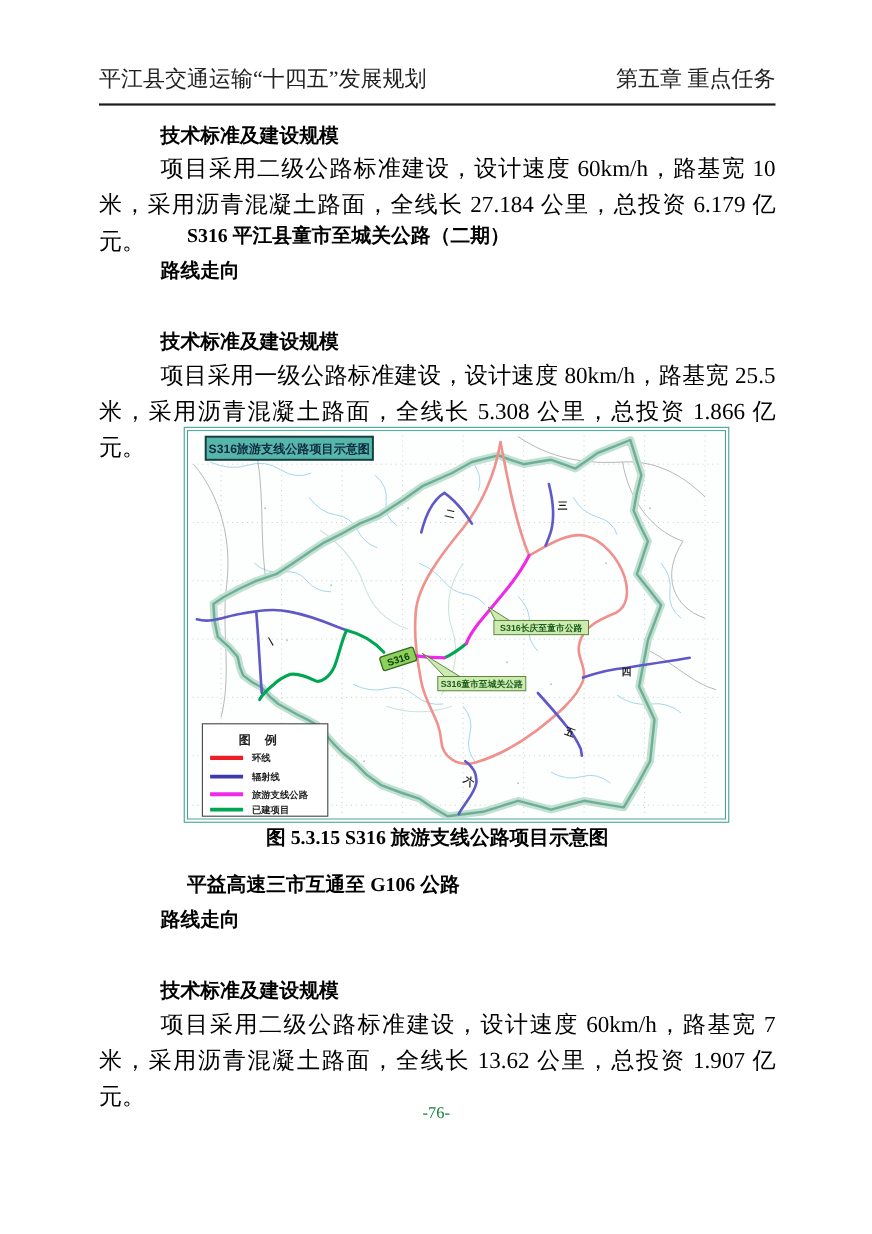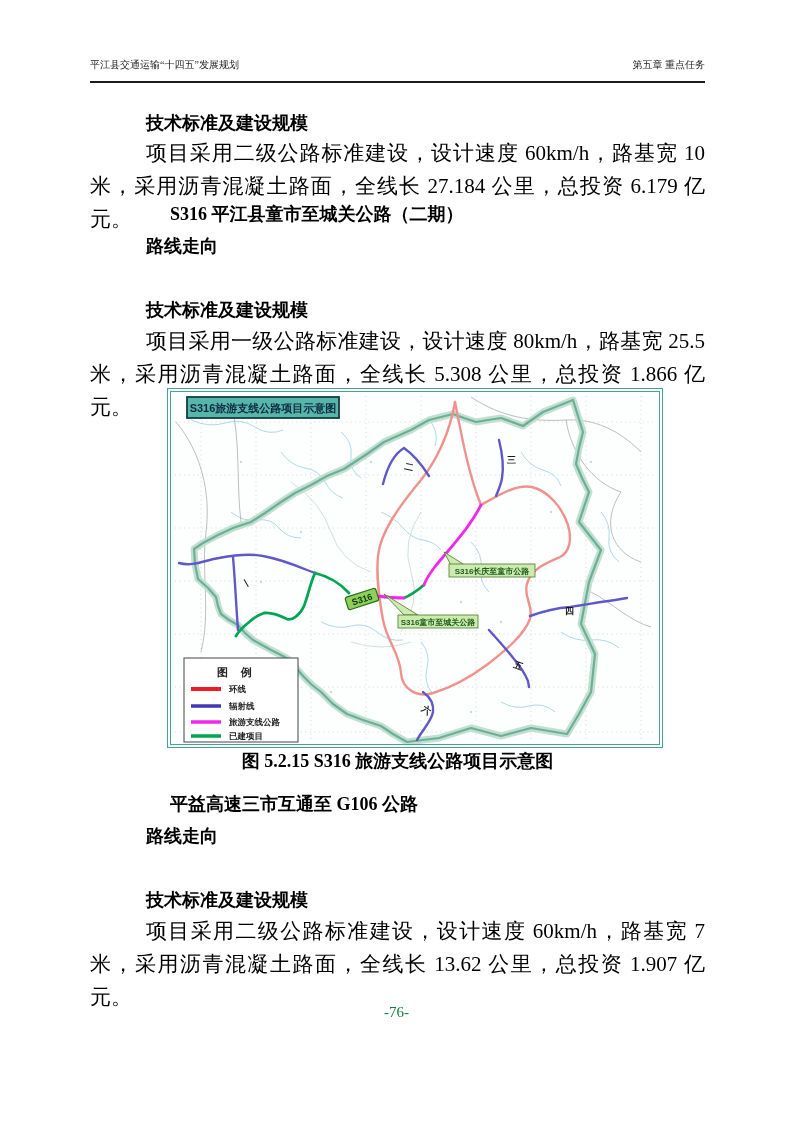--- a/index.html
+++ b/index.html
@@ -1,20 +1,20 @@
 <!DOCTYPE html>
 <html><head>
 <meta charset="utf-8">
 <style>
   html,body{margin:0;padding:0;background:#e8e8e8;}
   .page{position:relative;width:793px;height:1122px;margin:0 auto;background:#ffffff;
         font-family:"Liberation Serif", serif;color:#000;overflow:hidden;}
   .content{position:absolute;left:90px;right:88px;top:0;bottom:0;}
   .header{position:absolute;top:58px;left:0;right:0;display:flex;justify-content:space-between;
-          font-size:10px;padding-bottom:9px;border-bottom:2px solid #1c1c1c;color:#222;}
+          font-size:20px;padding-bottom:9px;border-bottom:2px solid #1c1c1c;color:#222;}
   .h1,.h2{position:absolute;font-size:18px;font-weight:bold;line-height:26px;white-space:nowrap;}
   .h2{left:56px;text-align:center;}
   .h1{left:80px;}
   .para{position:absolute;left:0;right:0;font-size:21px;line-height:33px;
         text-indent:56px;text-align:justify;}
   .map-frame{position:absolute;top:388px;left:77px;border:1px solid #43a695;padding:2px;background:#fff;}
   .map-frame svg{display:block;border:1px solid #43a695;background:#fdfffe;}
   .caption{position:absolute;top:747px;left:0;right:0;text-align:center;font-weight:bold;
            font-size:18px;line-height:28px;}
   .footer{position:absolute;top:1004px;left:0;width:100%;text-align:center;font-size:15px;color:#15803d;}
@@ -183,21 +183,21 @@
           <line x1="20" y1="314" x2="50" y2="314" stroke-width="3.5" stroke="#3f38b0"></line>
           <text class="legend-txt" x="58" y="317">辐射线</text>
           <line x1="20" y1="330" x2="50" y2="330" stroke-width="3.5" stroke="#f028e8"></line>
           <text class="legend-txt" x="58" y="333">旅游支线公路</text>
           <line x1="20" y1="344" x2="50" y2="344" stroke-width="3.5" stroke="#00a651"></line>
           <text class="legend-txt" x="58" y="347">已建项目</text>
         </g>
       </svg>
     </div>
 
-    <div class="caption">图 5.2.15 S316 旅游支线公路项目示意图</div>
+    <div class="caption">图 5.3.15 S316 旅游支线公路项目示意图</div>
 
     <div class="h1" style="top:791px">平益高速三市互通至 G106 公路</div>
     <div class="h2" style="top:823px">路线走向</div>
 
     <div class="h2" style="top:887px">技术标准及建设规模</div>
     <div class="para" style="top:915px">项目采用二级公路标准建设，设计速度 60km/h，路基宽 7 米，采用沥青混凝土路面，全线长 13.62 公里，总投资 1.907 亿元。</div>
 
   </div>
 
   <div class="footer">-76-</div>

